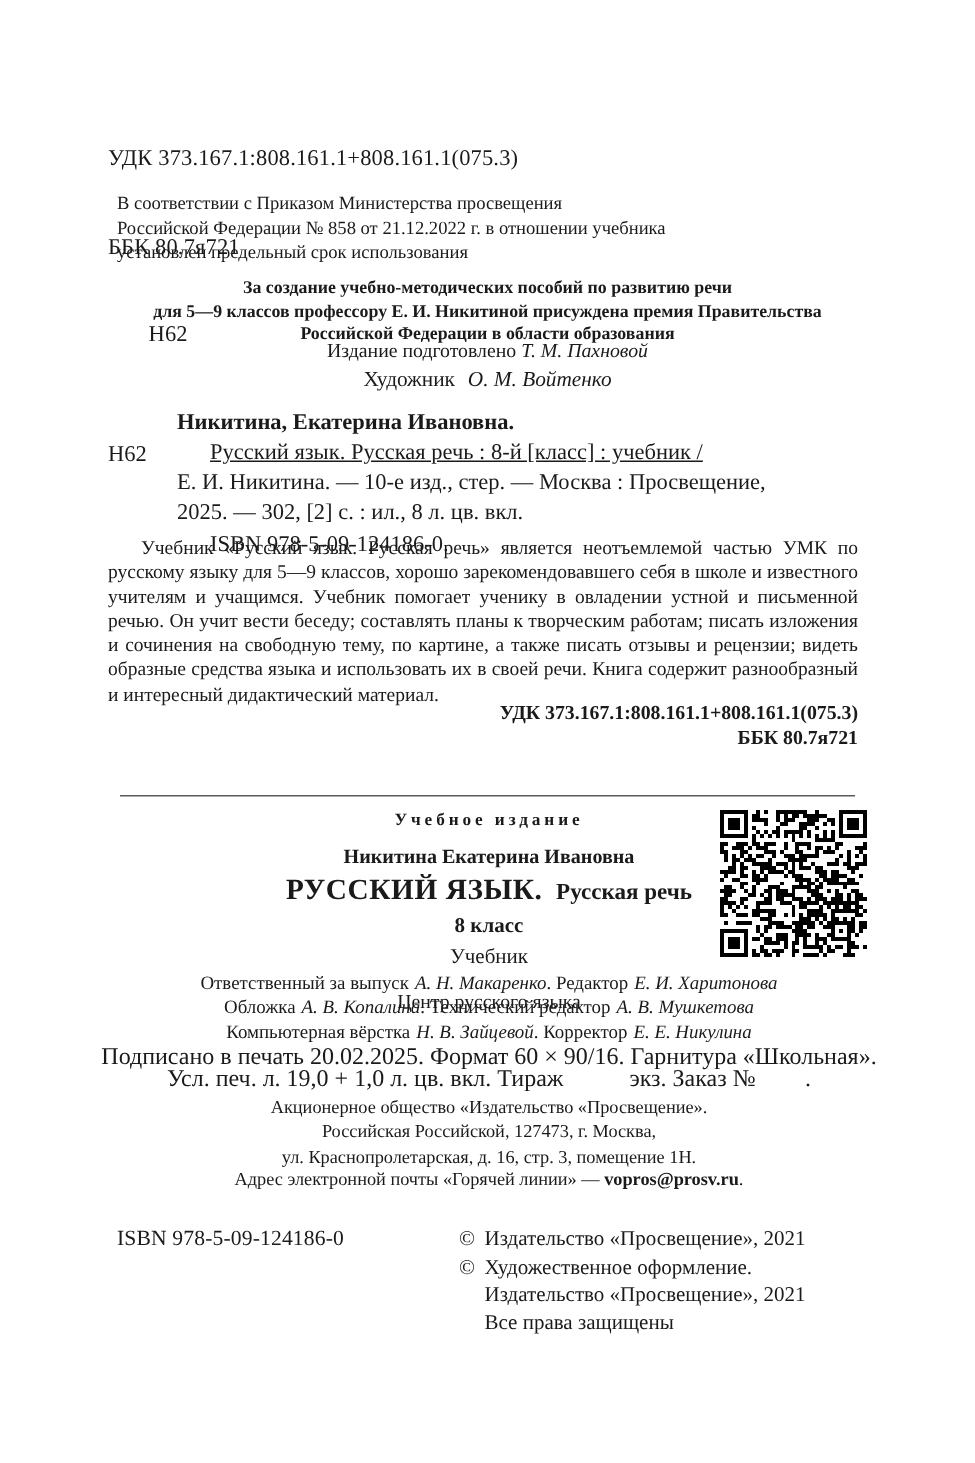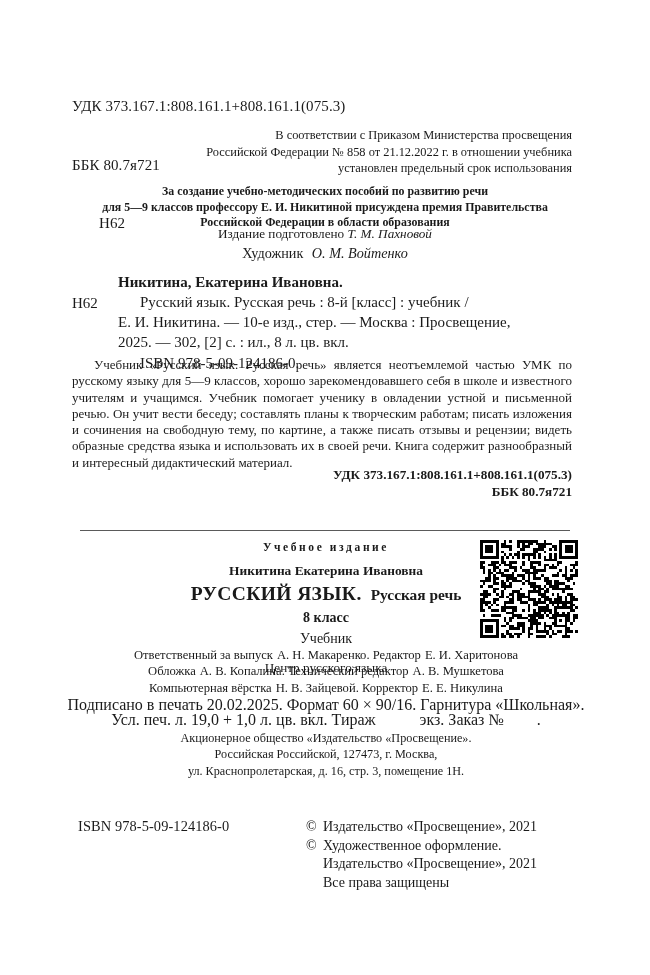--- a/index.html
+++ b/index.html
@@ -38,21 +38,21 @@
   .udk-block .ln-h62 { padding-left: 27px; }
 
   
   .order-notice {
     position: absolute;
     left: 78px;
     top: 127px;
     width: 494px;
     font-size: 12.4px;
     line-height: 16.6px;
-    text-align: right;
+    text-align: left;
   }
 
   
   .prize-notice {
     position: absolute;
     left: 78px;
     top: 184px;
     width: 494px;
     font-size: 11.9px;
     line-height: 15.6px;
@@ -90,21 +90,21 @@
     top: 21px;
     font-size: 15px;
     line-height: 20px;
   }
   .bib-body {
     margin-left: 46px;
     font-size: 15px;
     line-height: 20.2px;
     text-align: justify;
   }
-  .bib-body .first { padding-left: 22px; }
+  .bib-body .first { padding-left: 22px; text-decoration: underline; }
   .bib-isbn {
     margin-left: 46px;
     padding-left: 22px;
     font-size: 15px;
     line-height: 20.2px;
   }
 
   
   .annotation {
     position: absolute;
@@ -187,21 +187,21 @@
 
   .credits {
     position: absolute;
     left: 46px;
     top: 647px;
     width: 560px;
     font-size: 12.6px;
     line-height: 16.4px;
     text-align: center;
   }
-  .credits .nm { }
+  .credits .nm { font-style: italic; }
   .credits .sp { display: inline-block; width: 4px; }
 
   .printinfo {
     position: absolute;
     left: 46px;
     top: 697px;
     width: 560px;
     font-size: 16px;
     line-height: 15.4px;
     text-align: center;
@@ -348,20 +348,24 @@
       <span>Усл. печ. л. 19,0 + 1,0 л. цв. вкл. Тираж</span><span class="blank-1"></span><span>экз. Заказ №</span><span class="blank-2"></span><span>.</span>
     </div>
   </div>
 
   <div class="publisher">
     <div>Акционерное общество «Издательство «Просвещение».</div>
     <div>Российская Российской, 127473, г. Москва,</div>
     <div>ул. Краснопролетарская, д. 16, стр. 3, помещение 1Н.</div>
   </div>
 
+  <div class="hotline">
+    <span>Адрес электронной почты «Горячей линии» —</span>
+    <span class="mail">vopros@prosv.ru</span><span>.</span>
+  </div>
 
   <div class="isbn-bottom">ISBN 978-5-09-124186-0</div>
 
   <div class="copyright">
     <div class="row"><span class="cmark">©</span><span>Издательство «Просвещение», 2021</span></div>
     <div class="row"><span class="cmark">©</span><span>Художественное оформление.</span></div>
     <div class="row"><span>Издательство «Просвещение», 2021</span></div>
     <div class="row"><span>Все права защищены</span></div>
   </div>
 

